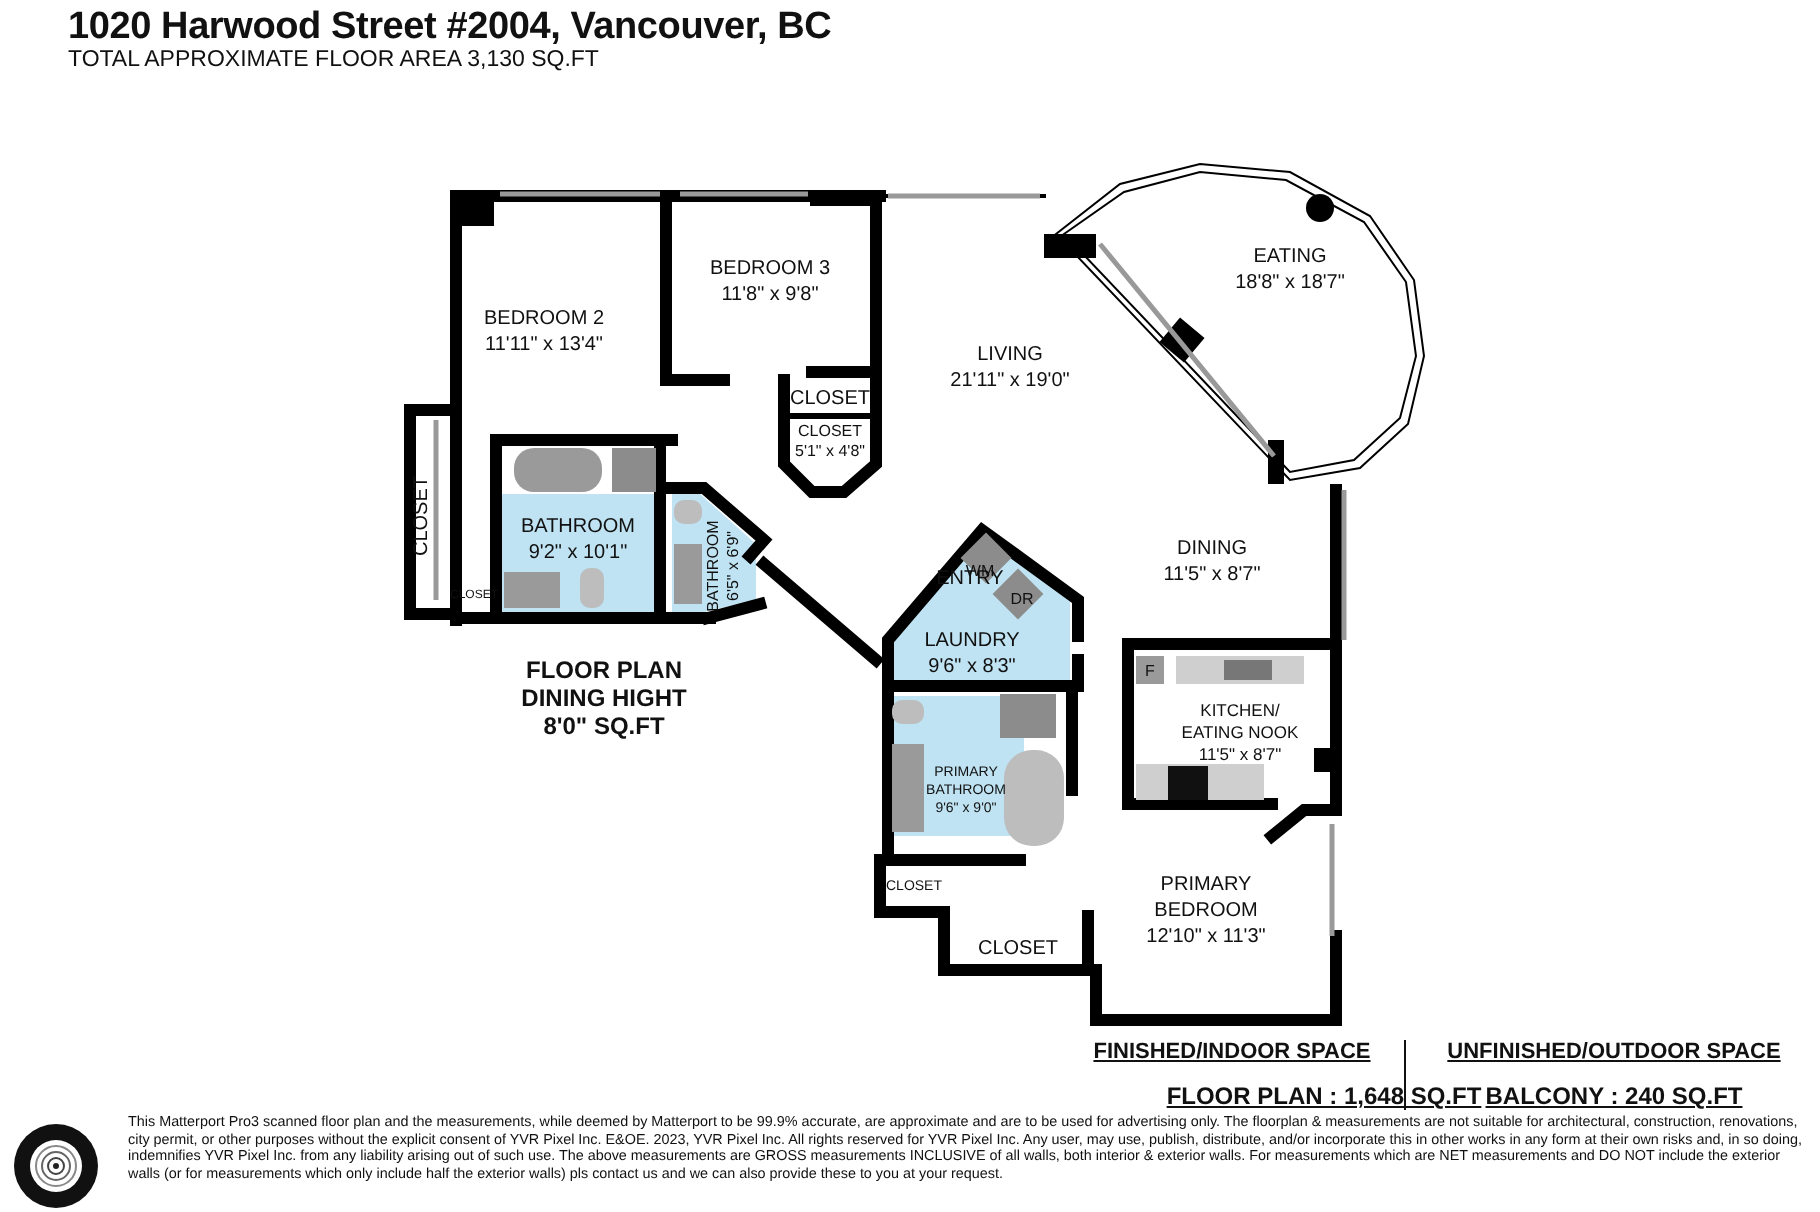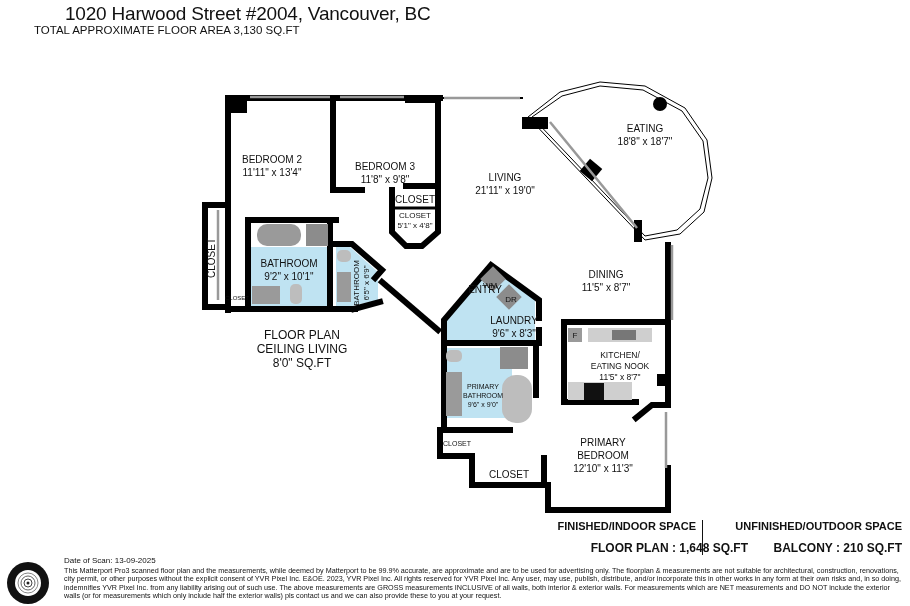--- a/index.html
+++ b/index.html
@@ -1,25 +1,25 @@
 <!DOCTYPE html>
 <html><head>
 <meta charset="utf-8">
 <style>
   html, body { margin:0; padding:0; background:#fff; }
   body { width:910px; height:606px; position:relative; overflow:hidden; font-family:"Liberation Sans", sans-serif; color:#111; }
-  .title { position:absolute; left:34px; top:3px; font-size:19px; font-weight:400; letter-spacing:-0.2px;margin-left:31px; }
+  .title { position:absolute; left:34px; top:3px; font-size:19px; font-weight:700; letter-spacing:-0.2px; }
   .subtitle { position:absolute; left:34px; top:24px; font-size:11.5px; }
   svg.plan { position:absolute; left:0; top:0; }
   .lbl { position:absolute; text-align:center; font-size:10px; line-height:13px; color:#111; white-space:nowrap; transform:translateX(-50%); }
   .lbl.sm { font-size:8px; line-height:10px; }
   .lbl.xs { font-size:6px; line-height:7px; }
   .lbl.vert { transform:translate(-50%,-50%) rotate(-90deg); }
-  .ceiling { position:absolute; left:254px; top:328px; text-align:center; font-size:12px; font-weight:400; line-height:14px; width:96px; }
-  .summary { position:absolute; font-size:11px; font-weight:700; text-align:right; }
+  .ceiling { position:absolute; left:254px; top:328px; text-align:center; font-size:12px; font-weight:700; line-height:14px; width:96px; }
+  .summary { position:absolute; font-size:11px; font-weight:700; text-align:center;text-decoration:underline; }
   .divider { position:absolute; left:702px; top:520px; width:1px; height:35px; background:#111; }
   .footer { position:absolute; left:64px; top:557px; font-size:7.2px; line-height:8.6px; width:842px; color:#111; }
   .footer .date { font-size:8px; margin-bottom:1px; display:block; }
   .logo { position:absolute; left:6px; top:561px; width:44px; height:44px; }
 </style>
 </head>
 <body>
 
 <div class="title">1020 Harwood Street #2004, Vancouver, BC</div>
 <div class="subtitle">TOTAL APPROXIMATE FLOOR AREA 3,130 SQ.FT</div>
@@ -120,21 +120,21 @@
     <rect x="612" y="330" width="24" height="10" fill="#777"></rect>
     <rect x="568" y="382" width="64" height="18" fill="#cfcfcf"></rect>
     <rect x="584" y="383" width="20" height="17" fill="#111"></rect>
   </g>
 </svg>
 
 <div class="lbl" style="left:272px;top:153px;">
   <div>BEDROOM 2</div>
     <div>11'11" x 13'4"</div>
 </div>
-<div class="lbl" style="left:385px;top:128px;margin-top:32px;">
+<div class="lbl" style="left:385px;top:128px;">
   <div>BEDROOM 3</div>
     <div>11'8" x 9'8"</div>
 </div>
 <div class="lbl" style="left:505px;top:171px;">
   <div>LIVING</div>
     <div>21'11" x 19'0"</div>
 </div>
 <div class="lbl" style="left:645px;top:122px;">
   <div>EATING</div>
     <div>18'8" x 18'7"</div>
@@ -160,21 +160,21 @@
 <div class="lbl xs" style="left:237px;top:295px;">
   <div>CLOSET</div>
 </div>
 <div class="lbl" style="left:438px;top:283px;margin-left:47px;">
   <div>ENTRY</div>
 </div>
 <div class="lbl" style="left:606px;top:268px;">
   <div>DINING</div>
     <div>11'5" x 8'7"</div>
 </div>
-<div class="lbl" style="left:486px;top:314px;margin-left:28px;">
+<div class="lbl" style="left:486px;top:314px;">
   <div>LAUNDRY</div>
     <div>9'6" x 8'3"</div>
 </div>
 <div class="lbl sm" style="left:490px;top:281px;font-size:8px;">WM</div>
 <div class="lbl sm" style="left:511px;top:295px;font-size:8px;">DR</div>
 <div class="lbl sm" style="left:575px;top:331px;font-size:8px;">F</div>
 <div class="lbl sm" style="left:620px;top:350px;font-size:8.5px;line-height:11px;">
   <div>KITCHEN/</div>
     <div>EATING NOOK</div>
     <div>11'5" x 8'7"</div>
@@ -191,35 +191,34 @@
   <div>CLOSET</div>
 </div>
 <div class="lbl" style="left:603px;top:436px;">
   <div>PRIMARY</div>
     <div>BEDROOM</div>
     <div>12'10" x 11'3"</div>
 </div>
 
 <div class="ceiling">
   <div>FLOOR PLAN</div>
-  <div>CEILING LIVING</div>
+  <div>DINING HIGHT</div>
   <div>8'0" SQ.FT</div>
 </div>
 
 <div class="summary" style="left:536px;top:520px;width:160px;">FINISHED/INDOOR SPACE</div>
 <div class="summary" style="left:530px;top:541px;width:172px;font-size:12px;margin-left:46px;">FLOOR PLAN  : 1,648 SQ.FT</div>
 <div class="divider"></div>
 <div class="summary" style="left:712px;top:520px;width:190px;">UNFINISHED/OUTDOOR SPACE</div>
-<div class="summary" style="left:712px;top:541px;width:190px;font-size:12px;">BALCONY  :  210 SQ.FT</div>
+<div class="summary" style="left:712px;top:541px;width:190px;font-size:12px;">BALCONY  :  240 SQ.FT</div>
 
 <svg class="logo" viewBox="0 0 44 44">
   <circle cx="22" cy="22" r="21" fill="#111"></circle>
   <circle cx="22" cy="22" r="13" fill="#fff"></circle>
   <circle cx="22" cy="22" r="10" fill="none" stroke="#888" stroke-width="1"></circle>
   <circle cx="22" cy="22" r="7" fill="none" stroke="#666" stroke-width="1"></circle>
   <circle cx="22" cy="22" r="4" fill="none" stroke="#444" stroke-width="1"></circle>
   <circle cx="22" cy="22" r="1.5" fill="#222"></circle>
 </svg>
 
 <div class="footer">
-  <span class="date">Date of Scan: 13-09-2025</span>
   <span>This Matterport Pro3 scanned floor plan and the measurements, while deemed by Matterport to be 99.9% accurate, are approximate and are to be used for advertising only. The floorplan &amp; measurements are not suitable for architectural, construction, renovations, city permit, or other purposes without the explicit consent of YVR Pixel Inc. E&amp;OE. 2023, YVR Pixel Inc. All rights reserved for YVR Pixel Inc. Any user, may use, publish, distribute, and/or incorporate this in other works in any form at their own risks and, in so doing, indemnifies YVR Pixel Inc. from any liability arising out of such use. The above measurements are GROSS measurements INCLUSIVE of all walls, both interior &amp; exterior walls. For measurements which are NET measurements and DO NOT include the exterior walls (or for measurements which only include half the exterior walls) pls contact us and we can also provide these to you at your request.</span>
 </div>
 
 </body></html>

